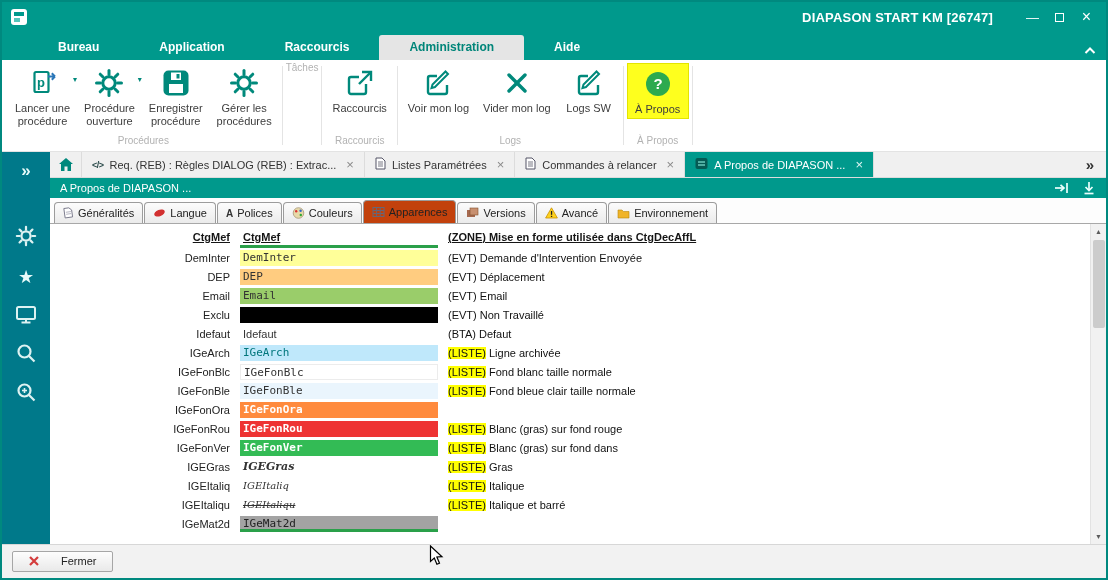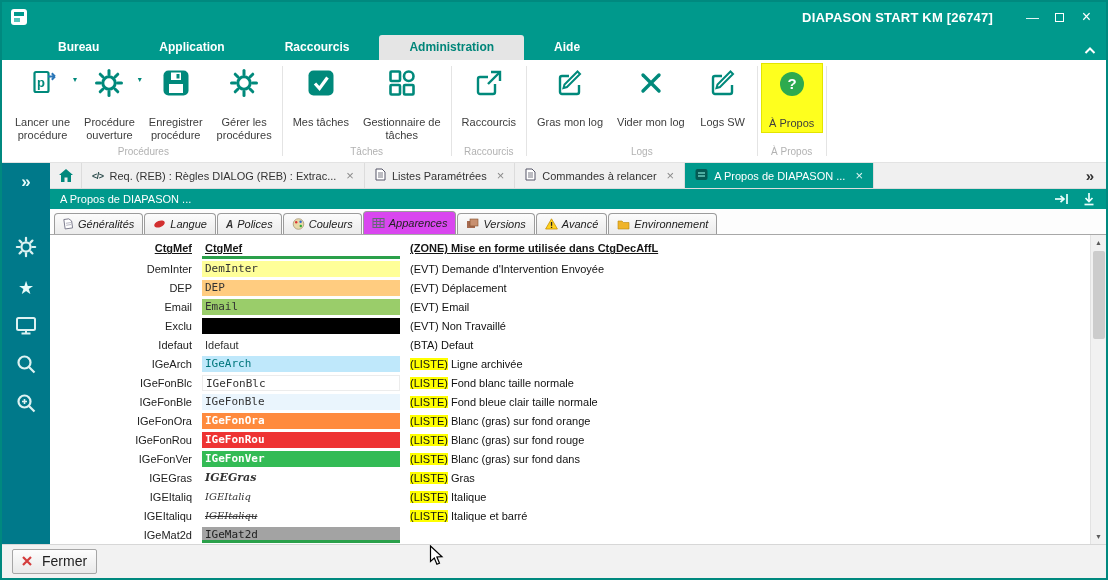--- a/index.html
+++ b/index.html
@@ -31,21 +31,21 @@
   .ribbon{flex:0 0 92px;background:#fff;border-bottom:1px solid #e3e3e3;
     display:flex;align-items:stretch;padding-left:6px;}
   .ribbon-group{display:flex;flex-direction:column;justify-content:space-between;}
   .ribbon-buttons{display:flex;align-items:flex-start;padding-top:3px;}
   .ribbon-btn{display:flex;flex-direction:column;align-items:center;position:relative;
     padding:3px 7px 2px;min-width:62px;max-width:100px;cursor:default;}
   .ribbon-btn.highlighted{background:#feff1e;border:1px solid #e3e400;}
   .ribbon-icon{height:33px;display:flex;align-items:center;justify-content:center;}
   .ribbon-caret{position:absolute;top:12px;right:0;font-size:8px;color:#00897b;}
   .ribbon-label{font-size:11px;color:#3d3d3d;text-align:center;line-height:1.2;
-    margin-top:17px;white-space:pre-line;}
+    margin-top:3px;white-space:pre-line;}
   .ribbon-group-label{font-size:10px;color:#b2b2b2;text-align:center;padding:2px 0 5px;}
   .ribbon-sep{width:1px;background:#e4e4e4;margin:6px 3px;}
 
   
   .mainrow{flex:1;display:flex;min-height:0;}
   .sidebar{flex:0 0 48px;background:#00798a;display:flex;flex-direction:column;
     align-items:center;padding-top:4px;}
   .sb-item{width:48px;height:30px;display:flex;align-items:center;justify-content:center;
     cursor:default;}
   .sb-item.first{margin-bottom:28px;}
@@ -71,30 +71,30 @@
 
   
   .strip{flex:0 0 20px;background:#00998c;color:#fff;display:flex;align-items:center;
     padding:0 10px;font-size:11px;}
   .strip-icons{margin-left:auto;display:flex;gap:12px;align-items:center;}
   .strip-icons span{display:flex;align-items:center;cursor:default;}
 
   
   .content{flex:1;background:#fff;display:flex;flex-direction:column;min-height:0;}
   .inner-tabs{flex:0 0 24px;display:flex;align-items:flex-end;gap:1px;
-    padding:2px 0 0 4px;border-bottom:1px solid #a8a8a8;background:#fdfdfd;font-style:italic;}
+    padding:2px 0 0 4px;border-bottom:1px solid #a8a8a8;background:#fdfdfd;}
   .itab{display:flex;align-items:center;gap:4px;height:21px;padding:0 8px;
     border:1px solid #9c9c9c;border-bottom:none;border-radius:4px 4px 0 0;
     background:linear-gradient(#fcfcfc,#ebebeb);font-size:11px;color:#222;cursor:default;}
-  .itab.active{background:#d946ef;height:23px;}
+  .itab.active{background:#c2410c;height:23px;}
   .itab-ic{display:flex;align-items:center;}
   .g-fonta{font-size:10px;font-weight:bold;color:#333;}
 
   
-  .table-wrap{flex:1;position:relative;overflow:hidden;padding-top:2px;}
+  .table-wrap{flex:1;position:relative;overflow:hidden;padding-top:2px;margin-left:38px;}
   .thead-row{display:grid;grid-template-columns:152px 202px 1fr;height:22px;
     align-items:center;font-size:11px;font-weight:bold;color:#151515;}
   .thead-row span{text-decoration:underline;}
   .th1{text-align:right;padding-right:10px;}
   .th2{padding-left:3px;position:relative;height:100%;display:flex;align-items:center;}
   .th2::after{content:'';position:absolute;left:0;bottom:0;width:198px;height:3px;
     background:#2aa04a;}
   .th3{padding-left:6px;white-space:nowrap;overflow:hidden;}
   .trow{display:grid;grid-template-columns:152px 202px 1fr;height:19px;
     align-items:center;font-size:11px;cursor:default;}
@@ -110,22 +110,22 @@
     border-left:1px solid #e2e2e2;display:flex;flex-direction:column;align-items:center;}
   .sarrow{height:15px;font-size:7px;color:#5a5a5a;display:flex;align-items:center;
     cursor:default;}
   .sarrow.down{margin-top:auto;}
   .sthumb{width:12px;height:88px;background:#cccccc;border-radius:2px;margin-top:1px;
     cursor:default;}
 
   
   .footer{flex:0 0 34px;background:#f2f2f2;border-top:1px solid #d7d7d7;
     display:flex;align-items:center;padding-left:10px;}
-  .close-btn{display:flex;align-items:center;gap:10px;font-size:14px;color:#222;
-    padding:3px 9px 4px;background:linear-gradient(#fdfdfd,#e9e9e9);
+  .close-btn{display:flex;align-items:center;gap:22px;font-size:11px;color:#222;
+    padding:3px 16px 4px;background:linear-gradient(#fdfdfd,#e9e9e9);
     border:1px solid #a6a6a6;border-radius:2px;
     font-family:"Liberation Sans","DejaVu Sans",sans-serif;cursor:default;}
 
   .cursor{position:absolute;left:427px;top:543px;pointer-events:none;}
 </style>
 </head>
 <body>
 
 <div class="window">
 
@@ -226,43 +226,20 @@
               </svg>
             </span>
             <div class="ribbon-label">Gérer les
 procédures</div>
           </div>
         </div>
         <div class="ribbon-group-label">Procédures</div>
       </div>
       <div class="ribbon-sep"></div>
       <div class="ribbon-group">
-        <div class="ribbon-buttons">
-          <div class="ribbon-btn">
-            <span class="ribbon-icon">
-              <svg width="30" height="30" viewBox="0 0 30 30">
-                <rect x="2.5" y="2.5" width="25" height="25" rx="5" fill="#00897b"></rect>
-                <polyline points="9,15.5 13.5,20.5 21.5,9.5" fill="none" stroke="#fff" stroke-width="3.2"></polyline>
-              </svg>
-            </span>
-            <div class="ribbon-label">Mes tâches</div>
-          </div>
-          <div class="ribbon-btn">
-            <span class="ribbon-icon">
-              <svg width="30" height="30" viewBox="0 0 30 30" fill="none" stroke="#00897b" stroke-width="2.6">
-                <rect x="3.5" y="3.5" width="9.5" height="9.5" rx="1"></rect>
-                <rect x="17" y="3.5" width="9.5" height="9.5" rx="4.7"></rect>
-                <rect x="3.5" y="17" width="9.5" height="9.5" rx="1"></rect>
-                <rect x="17" y="17" width="9.5" height="9.5" rx="1"></rect>
-              </svg>
-            </span>
-            <div class="ribbon-label">Gestionnaire de
-tâches</div>
-          </div>
-        </div>
         <div class="ribbon-group-label">Tâches</div>
       </div>
       <div class="ribbon-sep"></div>
       <div class="ribbon-group">
         <div class="ribbon-buttons">
           <div class="ribbon-btn">
             <span class="ribbon-icon">
               <svg width="30" height="30" viewBox="0 0 30 30" fill="none" stroke="#00897b" stroke-width="2.4">
                 <path d="M21 16 v8 a2 2 0 0 1 -2 2 H6 a2 2 0 0 1 -2 -2 V11 a2 2 0 0 1 2 -2 h8"></path>
                 <path d="M17 4 h9 v9"></path>
@@ -277,21 +254,21 @@
       <div class="ribbon-sep"></div>
       <div class="ribbon-group">
         <div class="ribbon-buttons">
           <div class="ribbon-btn">
             <span class="ribbon-icon">
               <svg width="30" height="30" viewBox="0 0 30 30" fill="none" stroke="#00897b" stroke-width="2.4">
                 <path d="M24 17 v7 a2 2 0 0 1 -2 2 H7 a2 2 0 0 1 -2 -2 V10 a2 2 0 0 1 2 -2 h7"></path>
                 <path d="M12 19 L25 6 l-2.5 -2.5 L9.5 16.5 l-1 3.5 z" stroke-width="2"></path>
               </svg>
             </span>
-            <div class="ribbon-label">Gras mon log</div>
+            <div class="ribbon-label">Voir mon log</div>
           </div>
           <div class="ribbon-btn">
             <span class="ribbon-icon">
               <svg width="30" height="30" viewBox="0 0 30 30" stroke="#00897b" stroke-width="3.4" stroke-linecap="round">
                 <line x1="7" y1="7" x2="23" y2="23"></line>
                 <line x1="23" y1="7" x2="7" y2="23"></line>
               </svg>
             </span>
             <div class="ribbon-label">Vider mon log</div>
           </div>
@@ -581,21 +558,20 @@
                 <div class="tc2">
                   <span class="sample" style="background: rgb(234, 245, 253); color: rgb(51, 51, 51); font-family: &quot;DejaVu Sans Mono&quot;, &quot;Liberation Mono&quot;, monospace;">IGeFonBle</span>
                 </div>
                 <div class="tc3"><span class="tag hl">(LISTE)</span><span class="desc"> Fond bleue clair taille normale</span></div>
               </div>
               <div class="trow">
                 <div class="tc1">IGeFonOra</div>
                 <div class="tc2">
                   <span class="sample" style="background: rgb(255, 138, 61); color: rgb(255, 255, 255); font-family: &quot;DejaVu Sans Mono&quot;, &quot;Liberation Mono&quot;, monospace; font-weight: bold;">IGeFonOra</span>
                 </div>
-                <div class="tc3"><span class="tag hl">(LISTE)</span><span class="desc"> Blanc (gras) sur fond orange</span></div>
               </div>
               <div class="trow">
                 <div class="tc1">IGeFonRou</div>
                 <div class="tc2">
                   <span class="sample" style="background: rgb(238, 51, 51); color: rgb(255, 255, 255); font-family: &quot;DejaVu Sans Mono&quot;, &quot;Liberation Mono&quot;, monospace; font-weight: bold;">IGeFonRou</span>
                 </div>
                 <div class="tc3"><span class="tag hl">(LISTE)</span><span class="desc"> Blanc (gras) sur fond rouge</span></div>
               </div>
               <div class="trow">
                 <div class="tc1">IGeFonVer</div>

